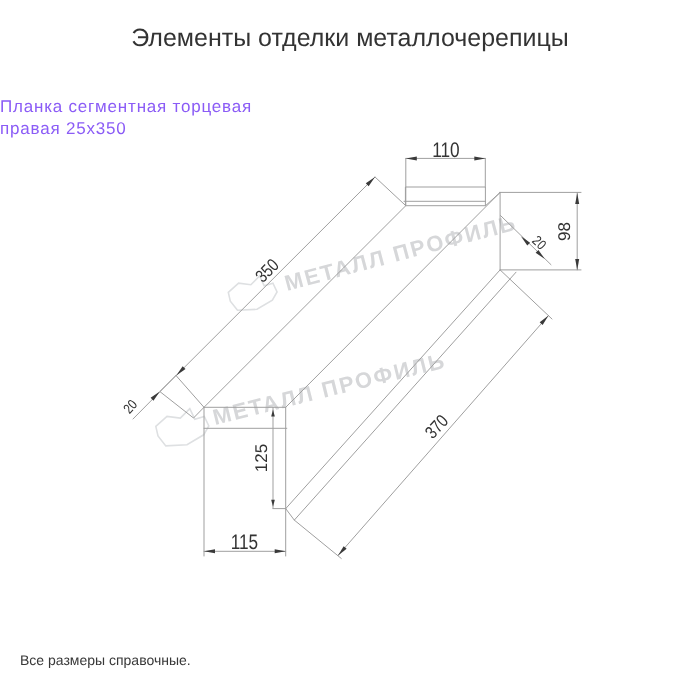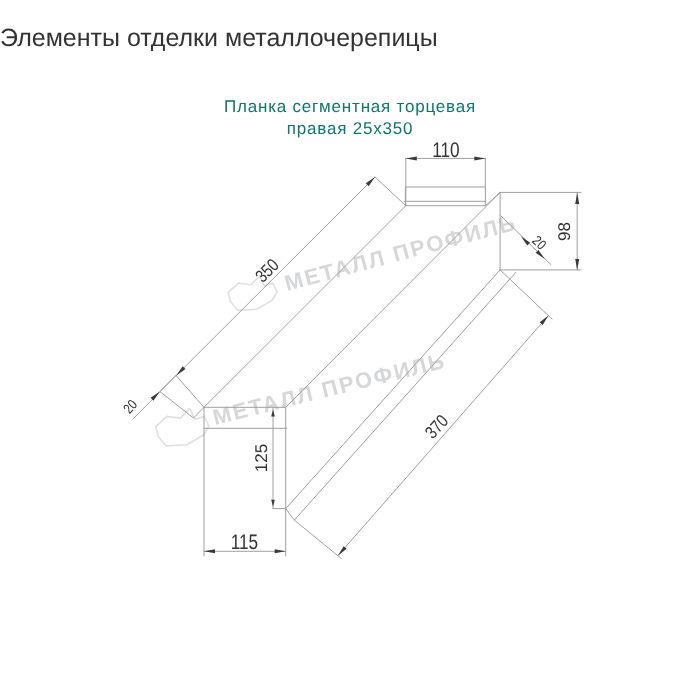--- a/index.html
+++ b/index.html
@@ -1,19 +1,19 @@
 <!DOCTYPE html>
 <html><head>
 <meta charset="utf-8">
 <style>
   html,body{margin:0;padding:0;background:#ffffff;}
   text,div{text-rendering:geometricPrecision;-webkit-font-smoothing:antialiased;}
   .page{position:relative;width:700px;height:700px;font-family:"Liberation Sans",sans-serif;overflow:hidden;transform:translateZ(0);}
-  .title{position:absolute;left:0;top:25.8px;width:700px;text-align:left;font-size:25px;line-height:25px;color:#333;}
-  .subtitle{position:absolute;left:0;top:95.5px;width:700px;text-align:center;font-size:17px;color:#0f766e;line-height:22px;letter-spacing:0.8px;}
+  .title{position:absolute;left:0;top:25.8px;width:700px;text-align:center;font-size:25px;line-height:25px;color:#333;}
+  .subtitle{position:absolute;left:0;top:95.5px;width:700px;text-align:left;font-size:17px;color:#8b5cf6;line-height:22px;letter-spacing:0.8px;}
   .foot{position:absolute;left:20px;font-size:14px;line-height:14px;color:#383838;}
 </style>
 </head>
 <body>
 <div class="page">
   <div class="title">Элементы отделки металлочерепицы</div>
   <div class="subtitle">Планка сегментная торцевая<br>правая 25х350</div>
   <svg width="700" height="700" style="position:absolute;left:0;top:0" viewBox="0 0 700 700">
     <g id="wm" fill="none" stroke="#dee0e2" stroke-width="1.6">
 
@@ -97,13 +97,14 @@
       <text transform="translate(445.9,157) scale(0.82,1)" text-anchor="middle">110</text>
       <text transform="translate(566,231.5) rotate(-90)" text-anchor="middle" dominant-baseline="middle" font-size="17">98</text>
       <text transform="translate(268,271.5) rotate(-45) scale(0.82,1)" text-anchor="middle" dominant-baseline="middle" font-size="18">350</text>
       <text transform="translate(437.6,427.5) rotate(-47) scale(0.82,1)" text-anchor="middle" dominant-baseline="middle" font-size="18">370</text>
       <text transform="translate(131,407.2) rotate(-48) scale(0.82,1)" text-anchor="middle" dominant-baseline="middle" font-size="14">20</text>
       <text transform="translate(538.5,243.5) rotate(45) scale(0.82,1)" text-anchor="middle" dominant-baseline="middle" font-size="14">20</text>
       <text transform="translate(262.5,458) rotate(-90)" text-anchor="middle" dominant-baseline="middle" font-size="17">125</text>
       <text transform="translate(244.4,548.6) scale(0.82,1)" text-anchor="middle">115</text>
     </g>
   </svg>
+  <div class="foot" style="top:653px">Все размеры справочные.</div>
 </div>
 
 </body></html>

